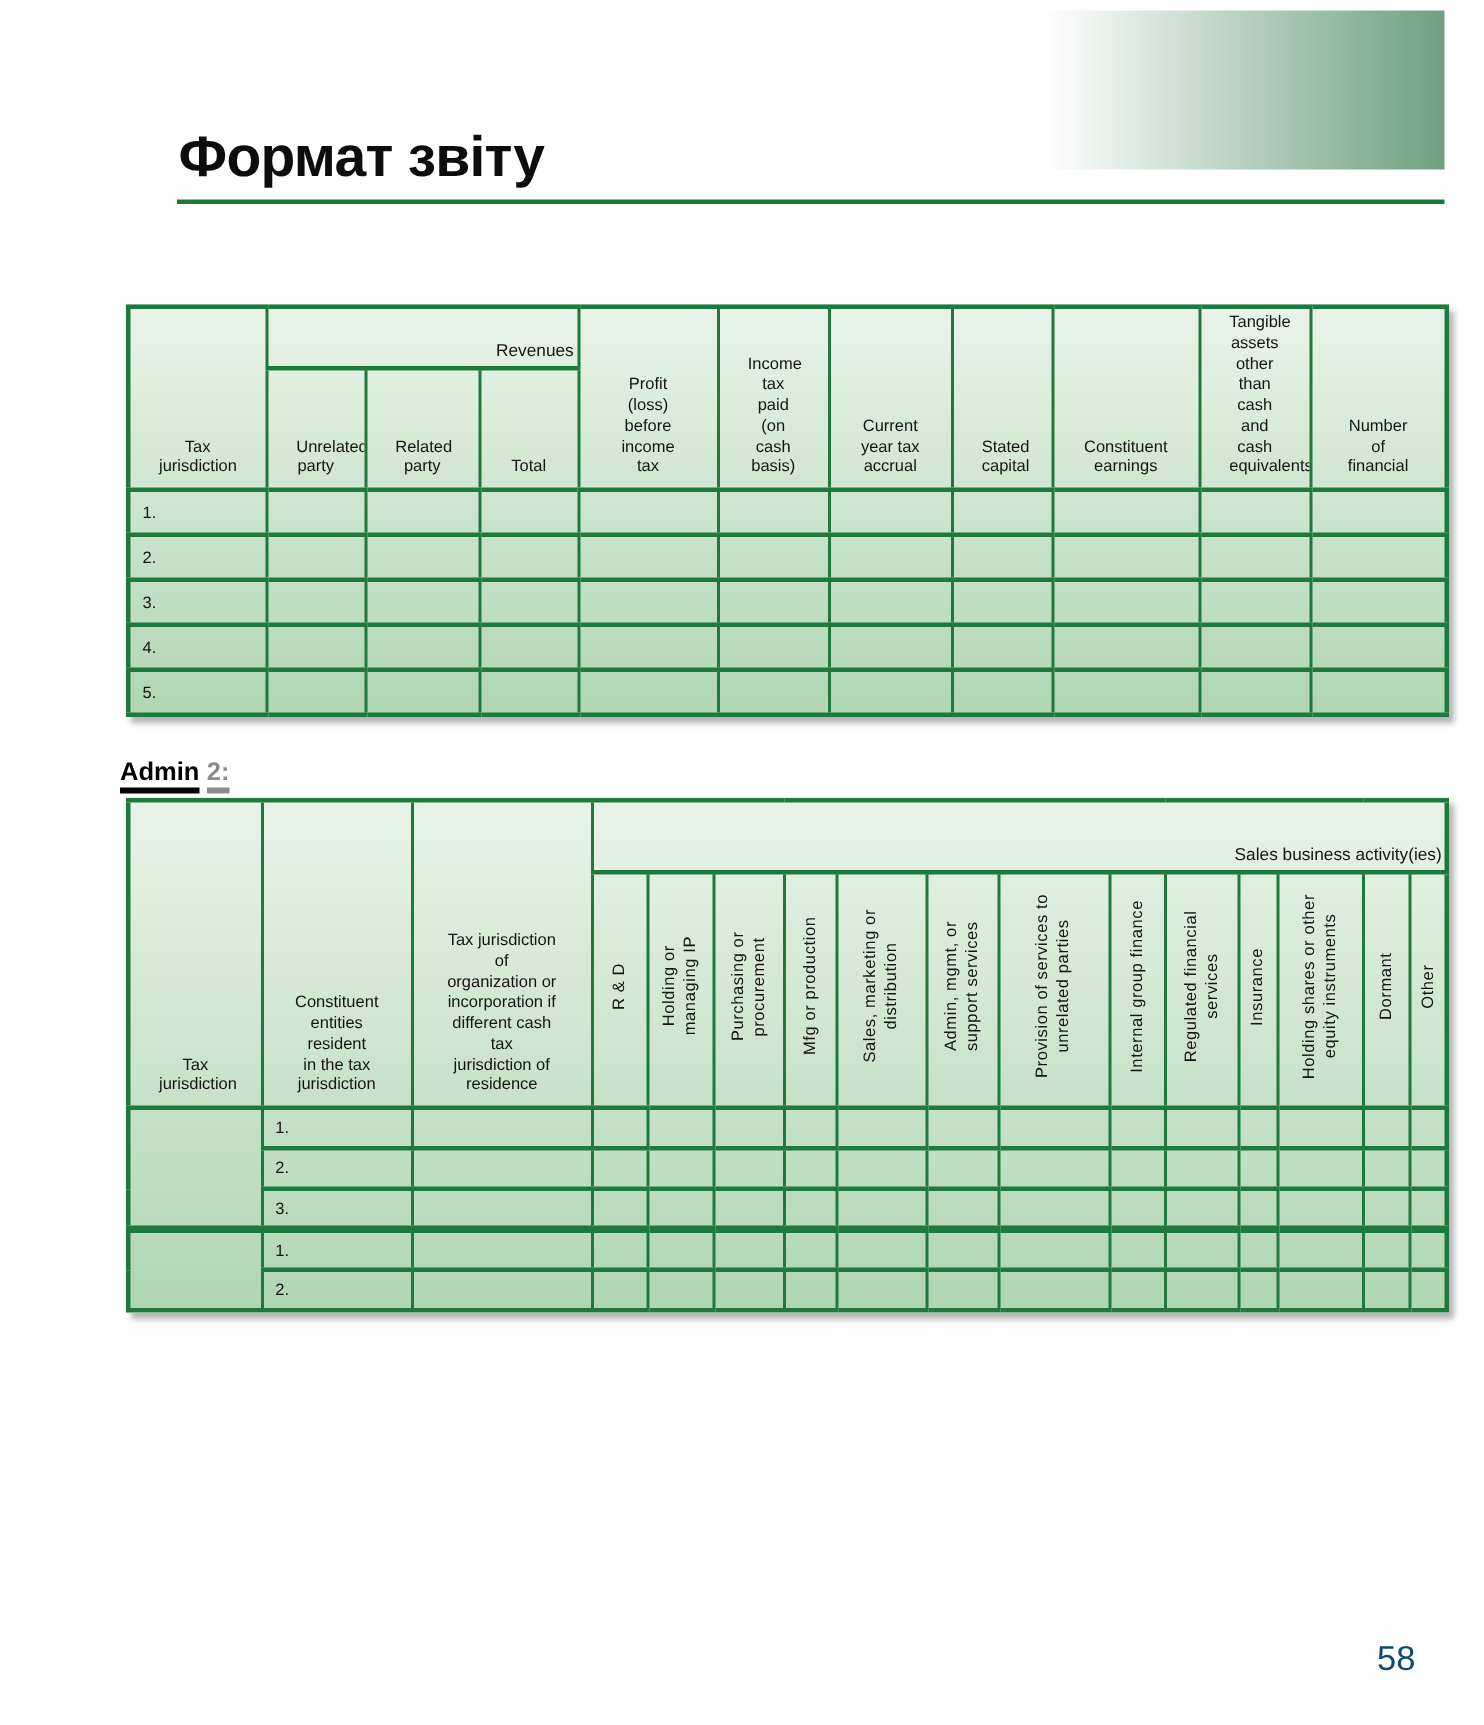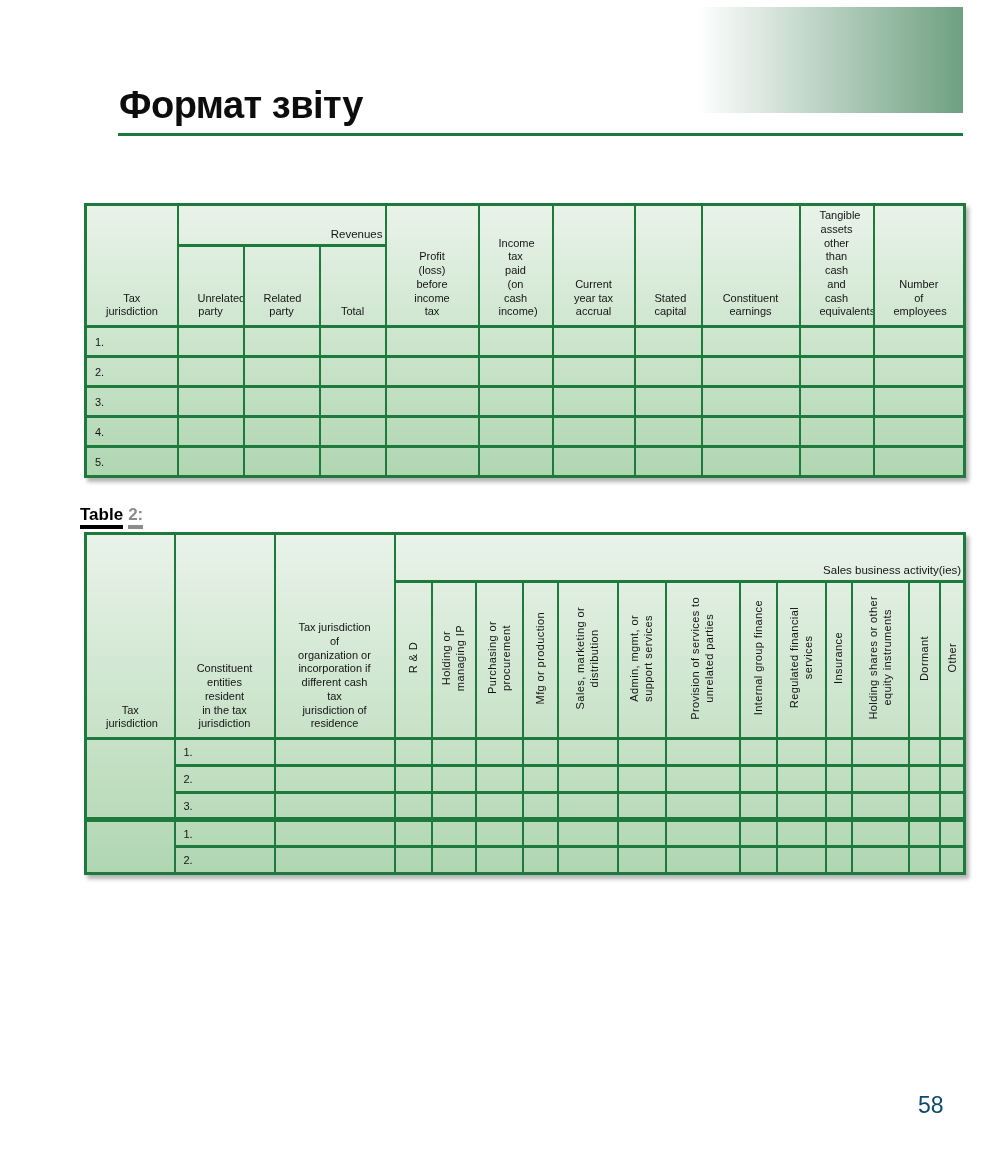--- a/index.html
+++ b/index.html
@@ -75,34 +75,34 @@
         <col style="width:74px">
         <col style="width:91px">
     </colgroup>
     <tbody>
         <tr class="h1">
       <td class="hb" rowspan="2">Tax jurisdiction</td>
       <td class="hc" colspan="3">Revenues</td>
       <td class="hb pre" rowspan="2">Profit (loss) before
 income tax</td>
       <td class="hb pre" rowspan="2">Income tax paid
-(on cash income)</td>
+(on cash basis)</td>
       <td class="hb pre" rowspan="2">Current year tax
 accrual</td>
       <td class="hb pre" rowspan="2">Stated
 capital</td>
       <td class="hb pre" rowspan="2">Constituent
 earnings</td>
       <td class="hb pre" rowspan="2">Tangible
 assets other
 than cash and
 cash
 equivalents</td>
       <td class="hb pre" rowspan="2">Number of
-employees</td>
+financial</td>
     </tr>
     <tr class="h2">
       <td class="hb pre">Unrelated
 party</td>
       <td class="hb pre">Related party</td>
       <td class="hb pre">Total</td>
     </tr>
     <tr class="r">
       <td class="num">1.</td>
       <td class="c"></td>
@@ -165,21 +165,21 @@
           <td class="c"></td>
           <td class="c"></td>
           <td class="c"></td>
           <td class="c"></td>
           <td class="c"></td>
     </tr>
   </tbody>
     </table>
 
   <div class="t2label">
-    <span class="p1">Table</span><span class="p2">2:</span>
+    <span class="p1">Admin</span><span class="p2">2:</span>
   </div>
 
   <table class="t2">
     <colgroup>
       <col style="width:89px">
         <col style="width:100px">
         <col style="width:120px">
       <col style="width:37px">
         <col style="width:44px">
         <col style="width:47px">

